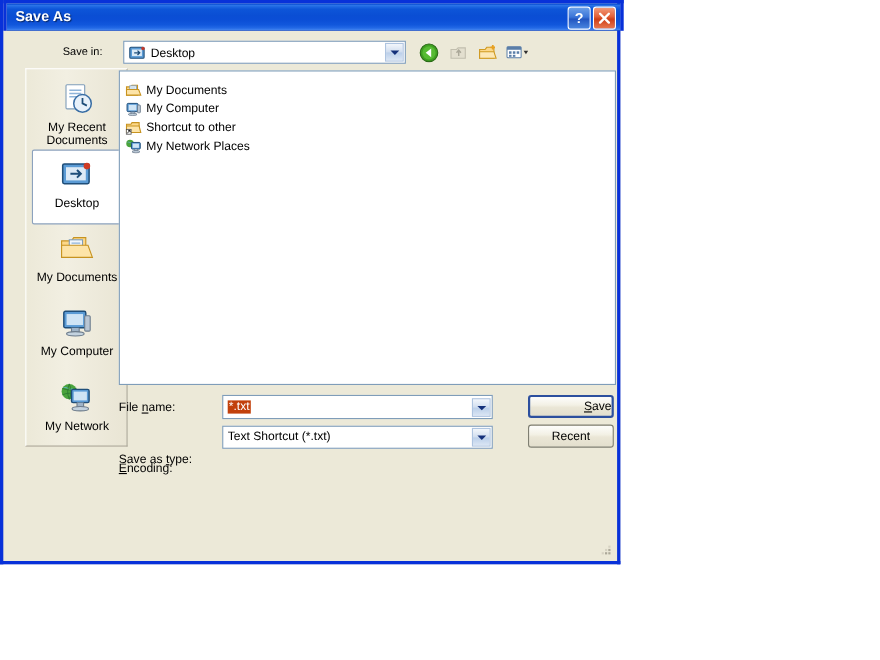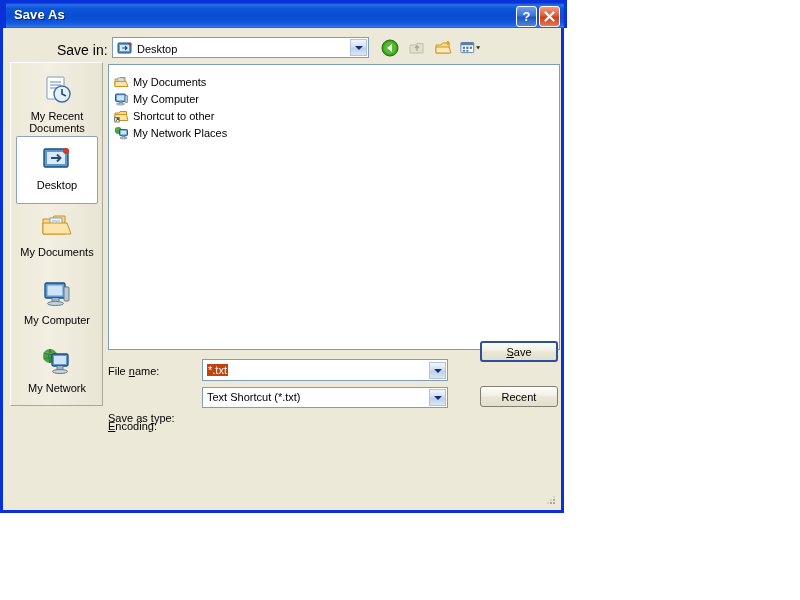--- a/index.html
+++ b/index.html
@@ -79,21 +79,21 @@
   .tbtn.close {
     background: linear-gradient(to bottom, #f29a7a 0%, #e3623a 42%, #cf3f18 55%, #e87850 100%);
   }
   .tbtn svg { display:block; }
 
   
   .savein-label {
     position: absolute;
     left: 54px;
     top: 42px;
-    font-size: 14px;
+    font-size: 10px;
     color: #000;
     white-space: nowrap;
   }
   .combo {
     position: absolute;
     background: #ffffff;
     border: 1px solid #7f9db9;
     box-sizing: border-box;
     height: 21px;
   }
@@ -137,21 +137,21 @@
     top: 38px;
     display: flex;
     align-items: center;
     gap: 5px;
   }
   .tool { width: 22px; height: 20px; display:flex; align-items:center; justify-content:center; }
 
   
   .places {
     position: absolute;
-    left: 7px;
+    left: 20px;
     top: 62px;
     width: 93px;
     height: 344px;
     background: linear-gradient(to right, #ece9d8 0%, #f2efe2 40%, #e9e5d4 100%);
     border-top: 1px solid #ffffff;
     border-left: 1px solid #ffffff;
     border-right: 1px solid #aca899;
     border-bottom: 1px solid #aca899;
     box-sizing: border-box;
     padding-left: 39px;
@@ -242,21 +242,21 @@
     border-radius: 3px;
     box-sizing: border-box;
     display: flex;
     align-items: center;
     justify-content: center;
     cursor: default;
   }
   .dlgbtn.default {
     border: 2px solid #2c4f9e;
   }
-  #btn-save { left: 477px; top: 341px; }
+  #btn-save { left: 477px; top: 359px; justify-content: flex-end; }
   #btn-cancel { left: 477px; top: 386px; }
 
   .acc { text-decoration: underline; }
 
   .grip {
     position: absolute;
     right: 4px;
     bottom: 4px;
     width: 12px;
     height: 12px;

